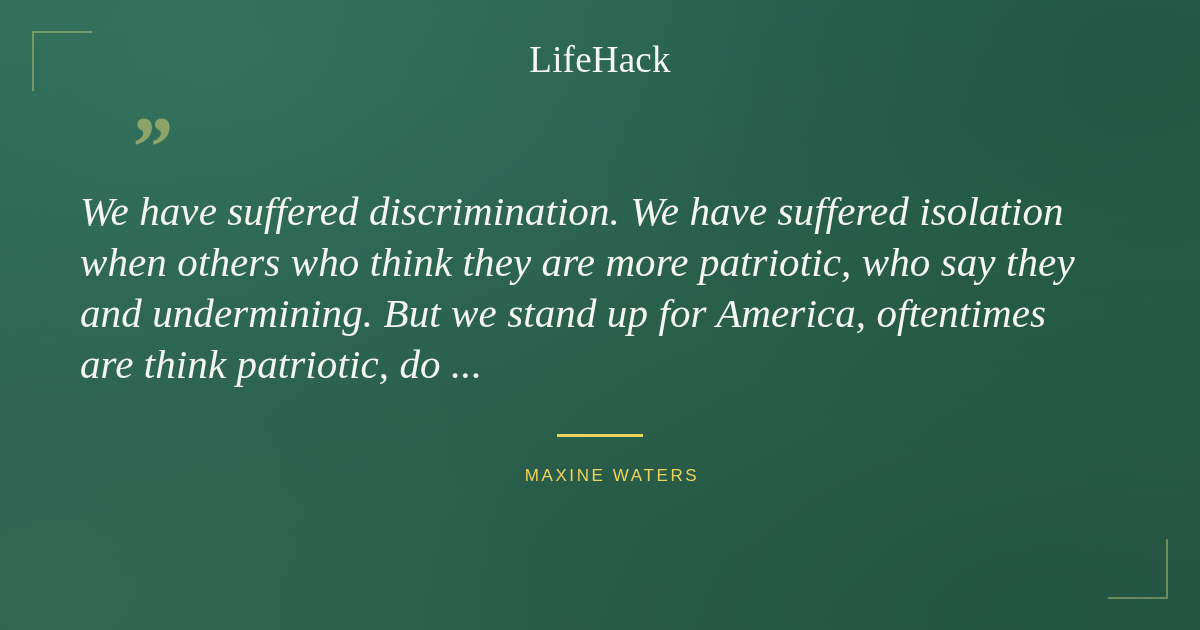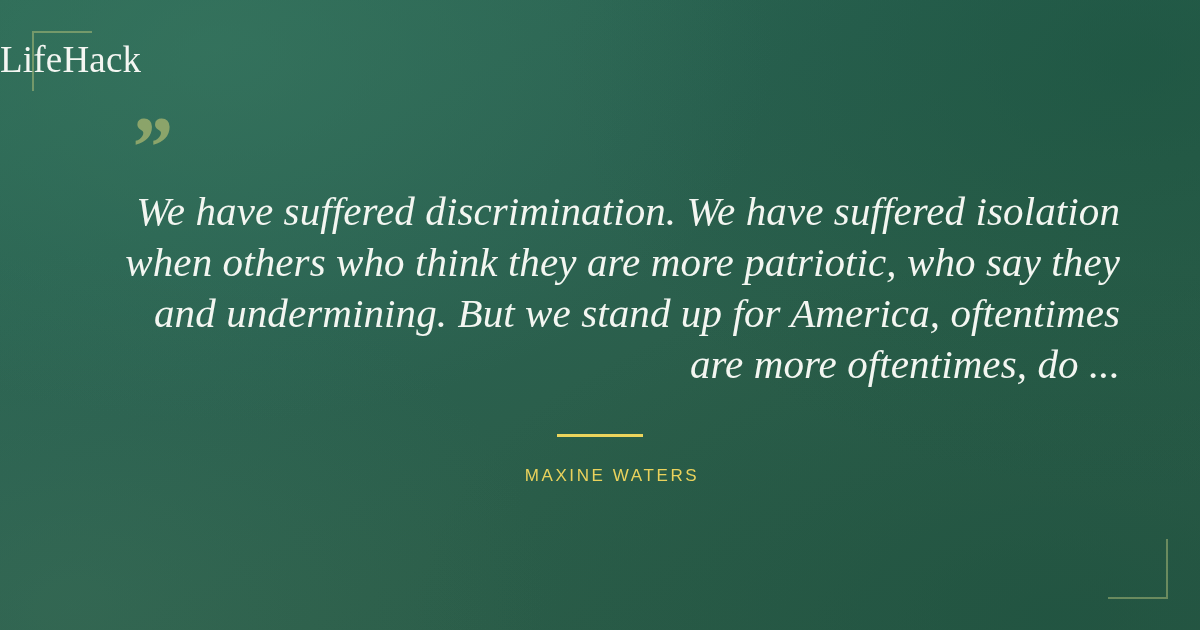--- a/index.html
+++ b/index.html
@@ -42,20 +42,21 @@
     border-bottom: 2px solid rgba(172,188,120,0.52);
     border-right: 2px solid rgba(172,188,120,0.52);
   }
 
   
   .brand {
     position: absolute;
     top: 38px;
     left: 0;
     width: 100%;
+    text-align: center;
     font-family: "Liberation Serif", "DejaVu Serif", serif;
     font-size: 37px;
     line-height: 44px;
     color: #f4f6f2;
     letter-spacing: 0.2px;
   }
 
   
   .quote-mark {
     position: absolute;
@@ -71,21 +72,21 @@
     letter-spacing: -2px;
     user-select: none;
   }
 
   
   .quote-body {
     position: absolute;
     top: 186px;
     left: 80px;
     width: 1040px;
-    text-align: right;
+    text-align: left;
     font-family: "Liberation Serif", "DejaVu Serif", serif;
     font-style: italic;
     font-size: 41px;
     line-height: 51px;
     color: #f3f6f1;
     letter-spacing: 0.1px;
   }
   .quote-line { display: block; white-space: nowrap; }
 
   
@@ -124,20 +125,20 @@
   <div class="corner corner-br"></div>
 
   <div class="brand">LifeHack</div>
 
   <div class="quote-mark">”</div>
 
   <div class="quote-body">
     <span class="quote-line">We have suffered discrimination. We have suffered isolation</span>
     <span class="quote-line">when others who think they are more patriotic, who say they</span>
     <span class="quote-line">and undermining. But we stand up for America, oftentimes</span>
-    <span class="quote-line">are more oftentimes, do ...</span>
+    <span class="quote-line">are think patriotic, do ...</span>
   </div>
 
   <div class="divider"></div>
 
   <div class="author">MAXINE WATERS</div>
 
 </div>
 
 </body></html>

